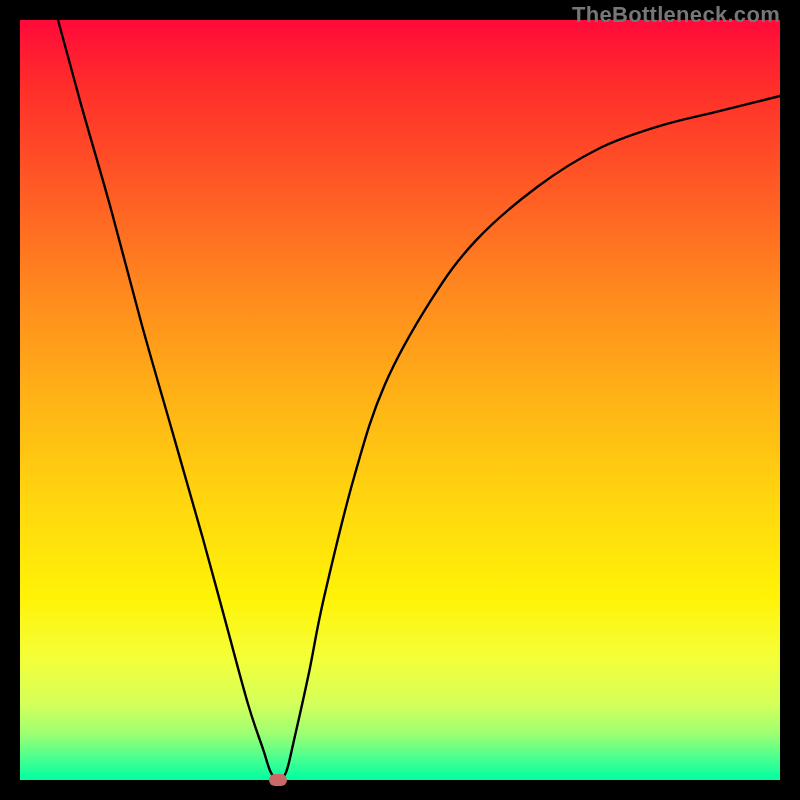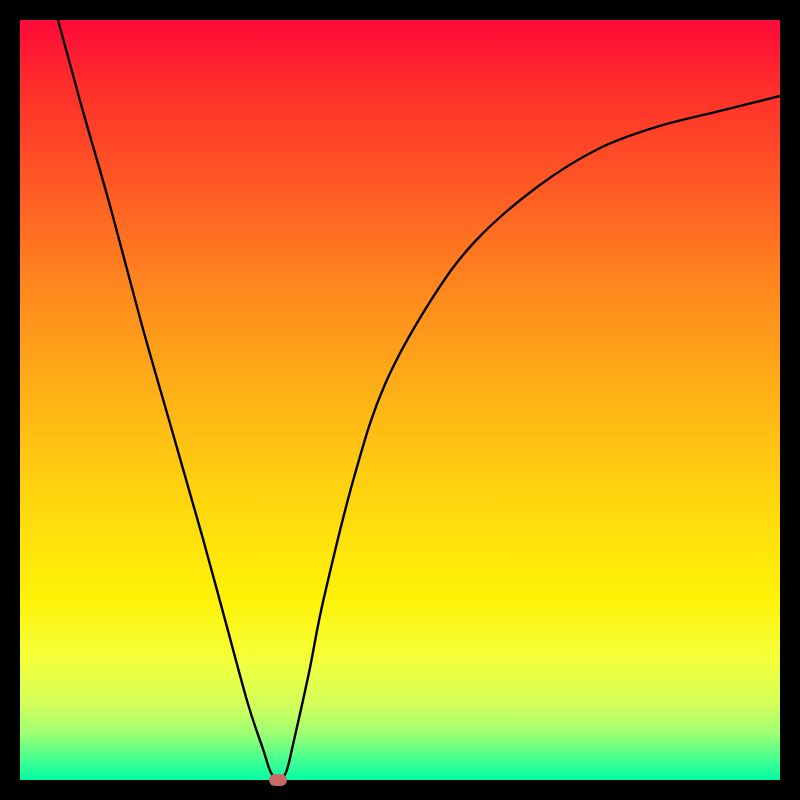--- a/index.html
+++ b/index.html
@@ -69,13 +69,14 @@
 </head>
 <body>
 
 <div class="frame">
   <div class="plot">
     <svg class="curve" viewBox="0 0 760 760" preserveAspectRatio="none">
       <path d="M 38.00 0.00 C 42.10 15.05 51.22 49.40 60.80 83.60 C 70.38 117.80 80.26 150.33 91.20 190.00 C 102.14 229.67 110.66 264.33 121.60 304.00 C 132.54 343.67 141.06 372.10 152.00 410.40 C 162.94 448.70 172.82 482.60 182.40 516.80 C 191.98 551.00 196.99 570.30 205.20 600.40 C 213.41 630.50 221.16 660.74 228.00 684.00 C 234.84 707.26 239.10 717.29 243.20 729.60 C 247.30 741.91 248.06 746.93 250.80 752.40 C 253.54 757.87 255.66 760.00 258.40 760.00 C 261.14 760.00 263.26 759.24 266.00 752.40 C 268.74 745.56 269.50 739.78 273.60 722.00 C 277.70 704.22 283.33 679.59 288.80 653.60 C 294.27 627.61 295.79 613.17 304.00 577.60 C 312.21 542.03 323.46 494.30 334.40 456.00 C 345.34 417.70 351.12 396.26 364.80 364.80 C 378.48 333.34 393.98 307.19 410.40 281.20 C 426.82 255.21 436.85 240.92 456.00 220.40 C 475.15 199.88 494.91 183.62 516.80 167.20 C 538.69 150.78 555.71 140.14 577.60 129.20 C 599.49 118.26 616.51 113.24 638.40 106.40 C 660.29 99.56 677.31 96.67 699.20 91.20 C 721.09 85.73 749.06 78.74 760.00 76.00" fill="none" stroke="#000000" stroke-width="2.4" stroke-linecap="round" stroke-linejoin="round"></path>
     </svg>
     <div class="marker" style="left: 258.4px; top: 760px; background: rgb(201, 106, 106);"></div>
   </div>
+  <div class="watermark">TheBottleneck.com</div>
 </div>
 
 </body></html>

